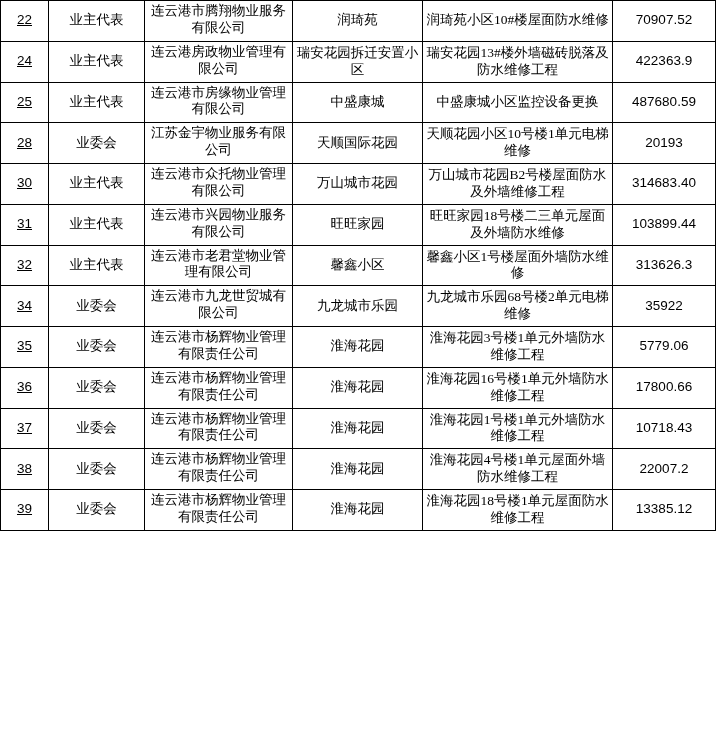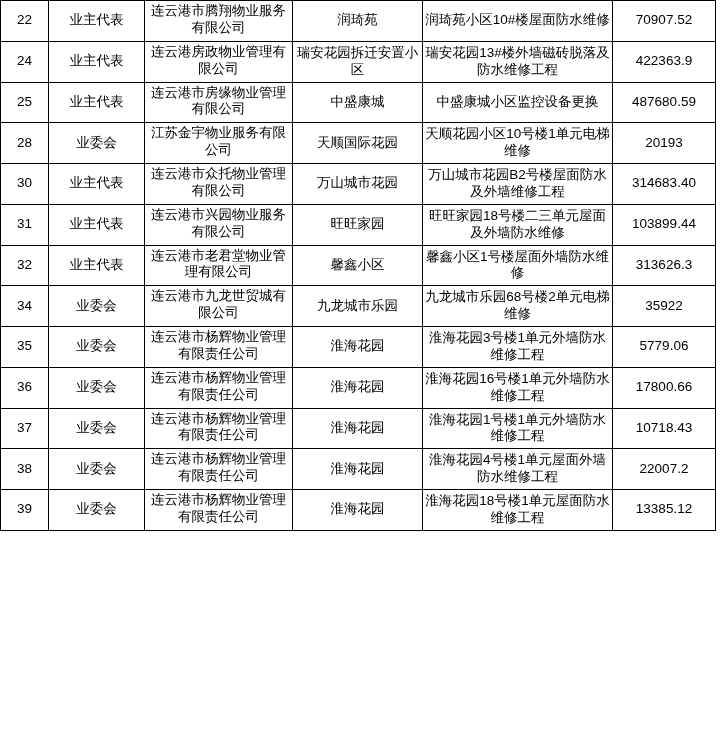--- a/index.html
+++ b/index.html
@@ -36,25 +36,25 @@
     padding: 3px 2px;
     word-break: break-word;
   }
   col.c-index   { width: 48px; }
   col.c-type    { width: 96px; }
   col.c-company { width: 148px; }
   col.c-project { width: 130px; }
   col.c-content { width: 190px; }
   col.c-amount  { width: 103px; }
 
-  td.cell-index   { font-size: 14px; }
+  td.cell-index   { font-size: 14px; text-decoration: underline; }
   td.cell-type    { font-size: 13.5px; }
   td.cell-company { font-size: 13.5px; text-align: center; font-family: Liberation Mono, monospace; }
   td.cell-project { font-size: 13.5px; }
-  td.cell-content { font-size: 13.5px; }
+  td.cell-content { font-size: 13.5px; font-family: Liberation Serif, serif; }
   td.cell-amount  { font-size: 13.5px; margin-left: 48px; }
 </style>
 </head>
 <body>
 
 <div class="sheet">
   <table class="data-table">
     <colgroup>
       <col class="c-index">
       <col class="c-type">

